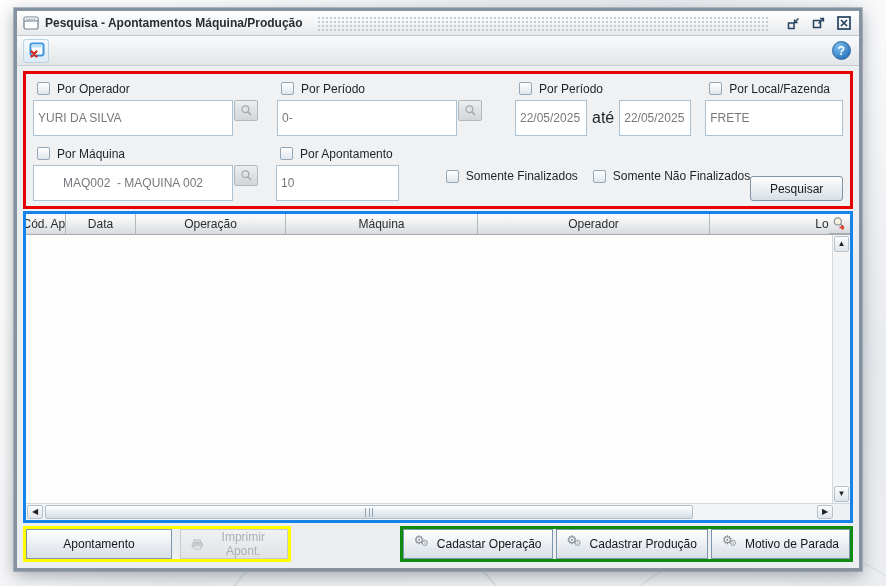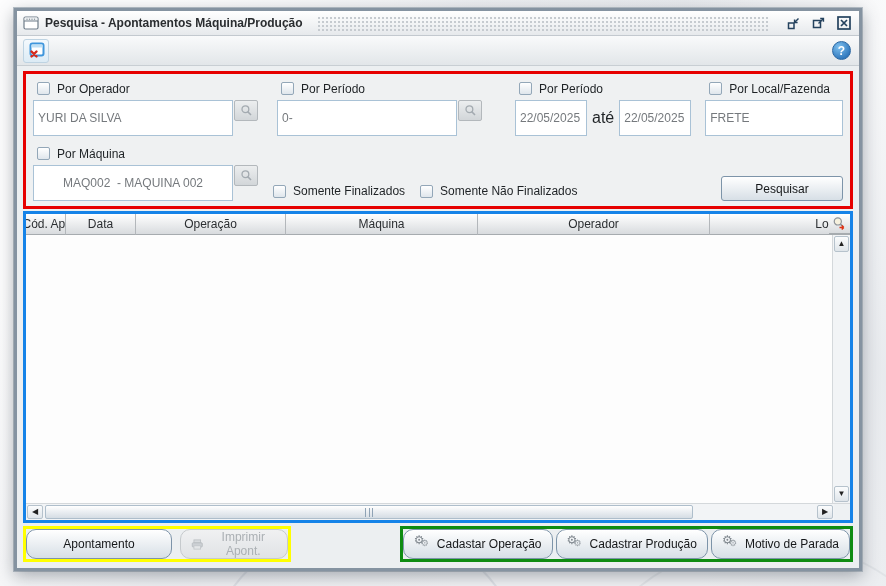--- a/index.html
+++ b/index.html
@@ -89,21 +89,21 @@
     height:36px; border:1px solid #a9c2d6; background:#fff; color:#75797d;
     font-family:Liberation Sans, sans-serif; font-size:12px; padding:0 4px; outline:none;
   }
   .lookup-btn {
     width:24px; height:21px; margin-left:1px;
     border:1px solid #b3b8bc; border-radius:2px;
     background:linear-gradient(#eceeef,#d2d6d9);
     display:flex; align-items:center; justify-content:center;
   }
   .until { font-size:16px; color:#1e2225; margin:0 5px; align-self:center; }
-  .inline-check { display:flex; align-items:center; gap:7px; margin-bottom:3px; align-self:flex-end; }
+  .inline-check { display:flex; align-items:center; gap:7px; margin-bottom:18px; align-self:flex-end; }
   .search-btn {
     margin-left:auto; align-self:flex-end; width:122px; height:25px;
     border:1px solid #7d94a9; border-radius:3px;
     background:linear-gradient(#ffffff,#d7dfe6);
     font-family:"Liberation Sans", sans-serif; font-size:12px; color:#16181a;
   }
 
   
   .table-box {
     flex:1; margin-top:2px; border:3px solid #1583e8; background:#fff;
@@ -143,21 +143,21 @@
     border-left:1px solid #8fa3b5; border-right:1px solid #8fa3b5;
     background:linear-gradient(90deg, transparent 3px, #8fa3b5 3px, #8fa3b5 4px, transparent 4px);
   }
   .hcorner { flex:0 0 16px; background:#eef1f3; }
 
   
   .footer { flex:0 0 34px; margin-top:3px; display:flex; align-items:stretch; }
   .ygroup { border:3px solid #ffff00; display:flex; gap:8px; padding:0; }
   .ggroup { border:3px solid #0e8c12; display:flex; gap:3px; margin-left:auto; }
   .fbtn {
-    height:100%; border:1px solid #7d94a9; border-radius:10px;
+    height:100%; border:1px solid #7d94a9; border-radius:0;
     background:linear-gradient(#ffffff,#d7dfe6);
     font-family:"Liberation Sans", sans-serif; font-size:12px; color:#16181a;
     display:flex; align-items:center; justify-content:center; gap:6px; padding:0 10px;
   }
   .fbtn.disabled {
     color:#abb0b4; border-color:#c6cacd;
     background:linear-gradient(#f0f1f2,#e0e3e5);
   }
   .btn-apontamento { width:146px; }
   .btn-imprimir { width:108px; }
@@ -288,20 +288,29 @@
           <span class="input-line">
             <input class="txt" style="width: 200px; text-align: center;" value="MAQ002  - MAQUINA 002">
             <span class="lookup-btn">
               <svg width="13" height="13" viewBox="0 0 13 13">
                 <circle cx="5.4" cy="5.2" r="3.4" fill="none" stroke="#a3aab0" stroke-width="1.3"></circle>
                 <line x1="7.8" y1="7.7" x2="11" y2="11" stroke="#a3aab0" stroke-width="1.6"></line>
               </svg>
             </span>
           </span>
         </div>
+        <div class="fgroup" style="width:206px; margin-left:18px;">
+          <span class="check-line">
+            <span class="cb"></span>
+            <span class="cb-label">Por Apontamento</span>
+          </span>
+          <span class="input-line">
+            <input class="txt" style="width: 123px;" value="10">
+          </span>
+        </div>
         <label class="inline-check" style="margin-left:14px;">
           <span class="cb"></span>
           <span class="cb-label">Somente Finalizados</span>
         </label>
         <label class="inline-check" style="margin-left:15px;">
           <span class="cb"></span>
           <span class="cb-label">Somente Não Finalizados</span>
         </label>
         <button class="search-btn">Pesquisar</button>
       </div>

